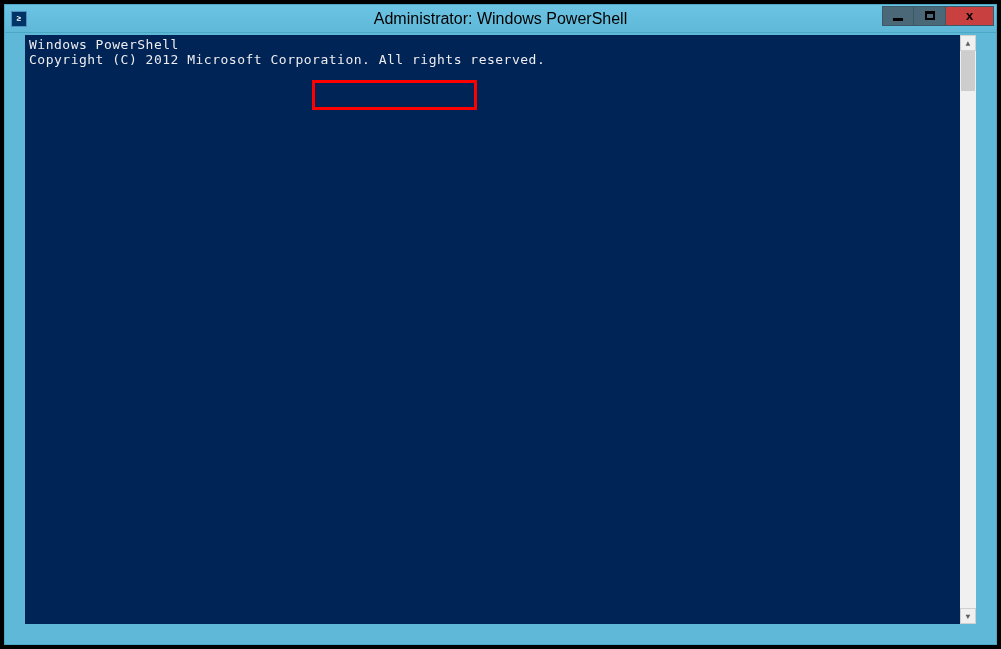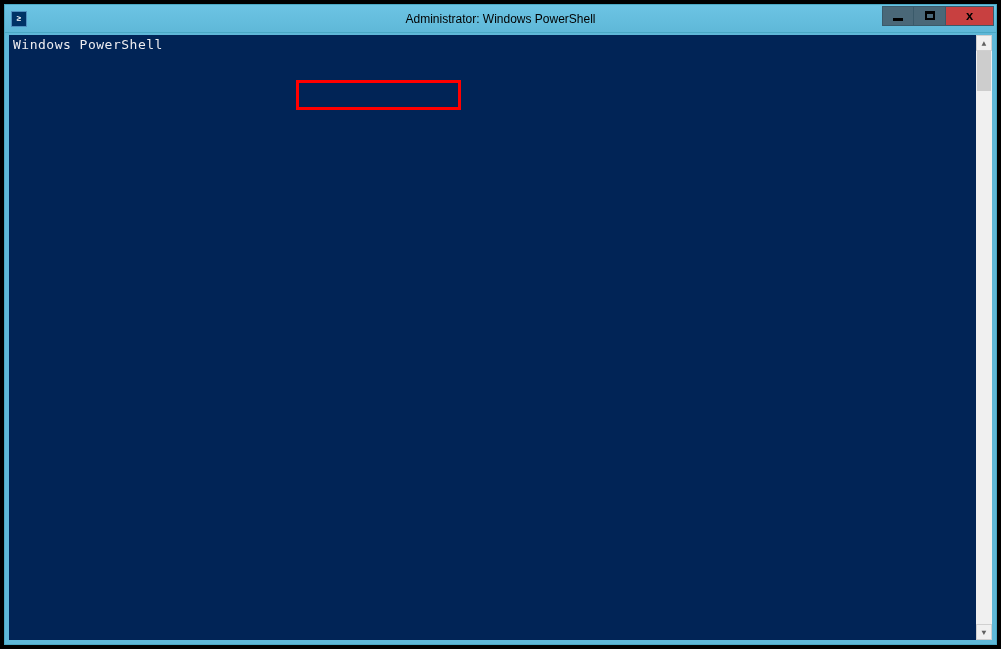--- a/index.html
+++ b/index.html
@@ -50,21 +50,21 @@
       color: #fff;
       font-size: 8px;
       font-weight: bold;
       font-family: Arial, sans-serif;
     }
     .title-text {
       position: absolute;
       left: 50%;
       transform: translateX(-50%);
       color: #000;
-      font-size: 12px;
+      font-size: 16px;
       font-family: 'Segoe UI', Tahoma, sans-serif;
     }
     .window-controls {
       margin-left: auto;
       display: flex;
       height: 20px;
       margin-right: 2px;
       margin-top: -6px;
     }
     .control-btn {
@@ -108,21 +108,21 @@
       background: #c84040;
       color: #000;
       font-weight: bold;
       font-size: 13px;
       width: 48px;
       border-left: none;
     }
     .console-wrapper {
       flex: 1;
       display: flex;
-      margin: 4px;
+      margin: 20px;
       margin-top: 2px;
       background: #012456;
     }
     .console {
       flex: 1;
       background: #012456;
       color: #eeedf0;
       font-family: Consolas, 'Lucida Console', monospace;
       font-size: 13px;
       line-height: 15px;
@@ -197,21 +197,21 @@
         </div>
         <div class="control-btn btn-maximize">
           <span></span>
         </div>
         <div class="control-btn btn-close">
           <span>x</span>
         </div>
       </div>
     </div>
     <div class="console-wrapper">
-      <div class="console"><span class="line1">Windows PowerShell</span><span class="blank"> </span><div class="highlight-box"></div></div>
+      <div class="console"><span class="line1">Windows PowerShell</span><span class="line2">Copyright (C) 2012 Microsoft Corporation. All rights reserved.</span><span class="blank"> </span><div class="highlight-box"></div></div>
       <div class="scrollbar">
         <div class="scroll-arrow">▲</div>
         <div class="scroll-track">
           <div class="scroll-thumb"></div>
         </div>
         <div class="scroll-arrow">▼</div>
       </div>
     </div>
   </div>
 </div>

